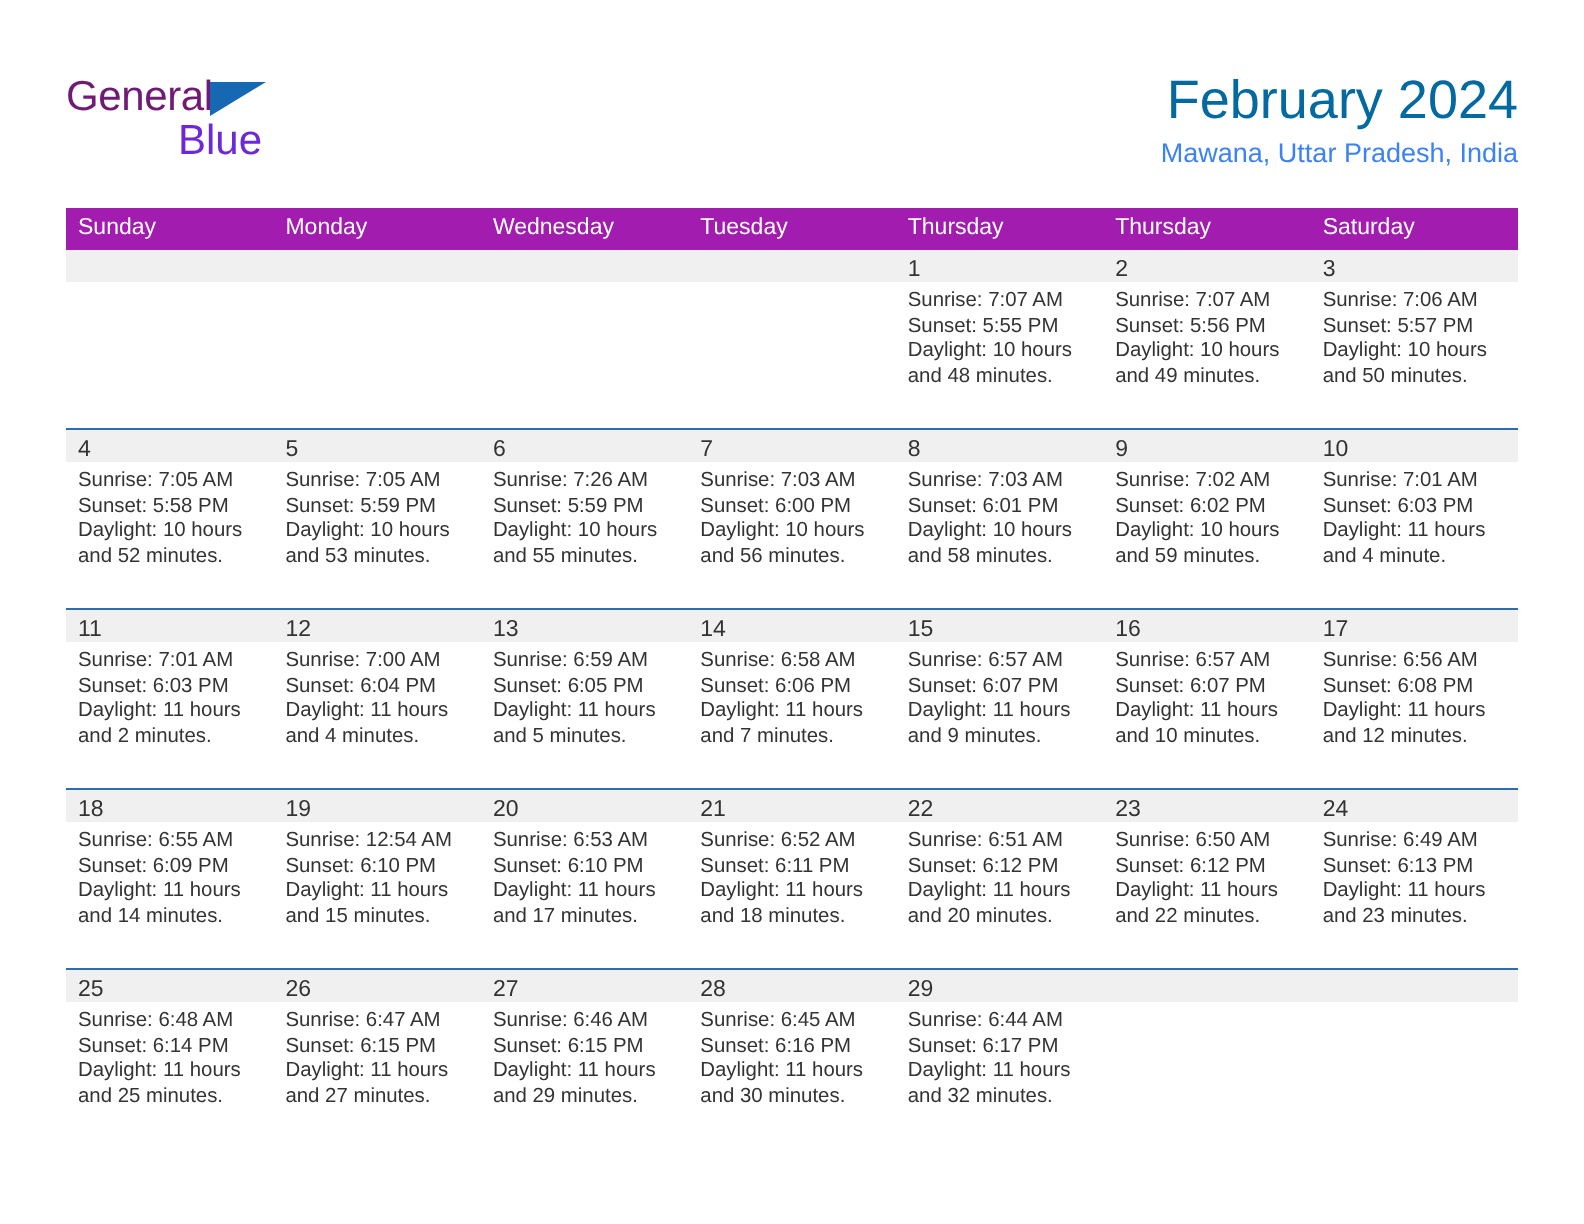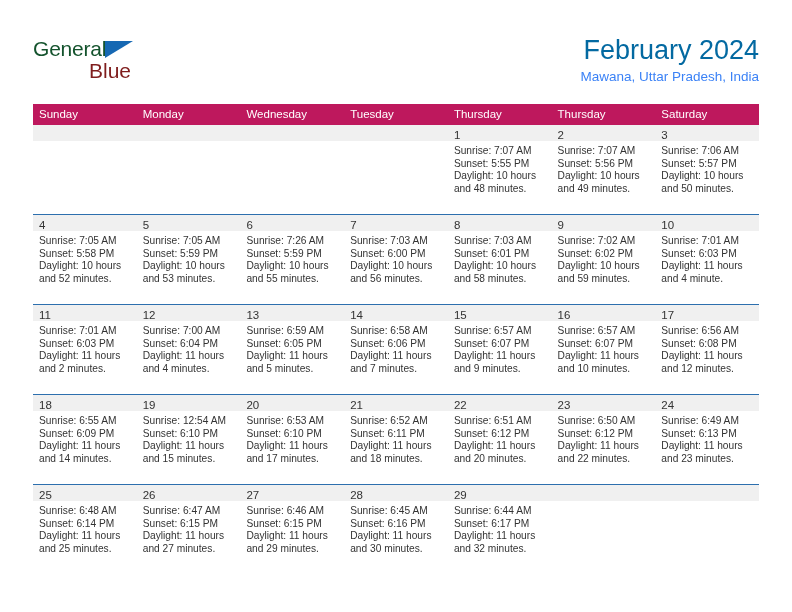--- a/index.html
+++ b/index.html
@@ -32,39 +32,39 @@
     left: 0;
     top: 4px;
     width: 140px;
     height: 52px;
   }
   .logo-general {
     position: absolute;
     left: 0;
     top: 0;
     font-size: 21px;
-    color: #14532d;
+    color: #701a75;
     letter-spacing: -0.2px;
     line-height: 24px;
   }
   .logo-triangle {
     position: absolute;
     left: 72px;
     top: 4px;
     width: 0;
     height: 0;
     border-left: 28px solid #1668b3;
     border-bottom: 17px solid transparent;
   }
   .logo-blue {
     position: absolute;
     left: 56px;
     top: 22px;
     font-size: 21px;
-    color: #7f1d1d;
+    color: #6d28d9;
     line-height: 24px;
   }
 
   .title-block {
     position: absolute;
     right: 0;
     top: 0;
     text-align: right;
   }
   .month-title {
@@ -84,21 +84,21 @@
   
   .calendar {
     position: absolute;
     left: 33px;
     top: 104px;
     width: 726px;
   }
 
   .weekdays {
     display: flex;
-    background: #be185d;
+    background: #a21caf;
     height: 21px;
   }
   .weekday {
     flex: 1 1 0;
     color: #ffffff;
     font-size: 11.5px;
     line-height: 21px;
     padding-left: 6px;
     white-space: nowrap;
     overflow: hidden;

